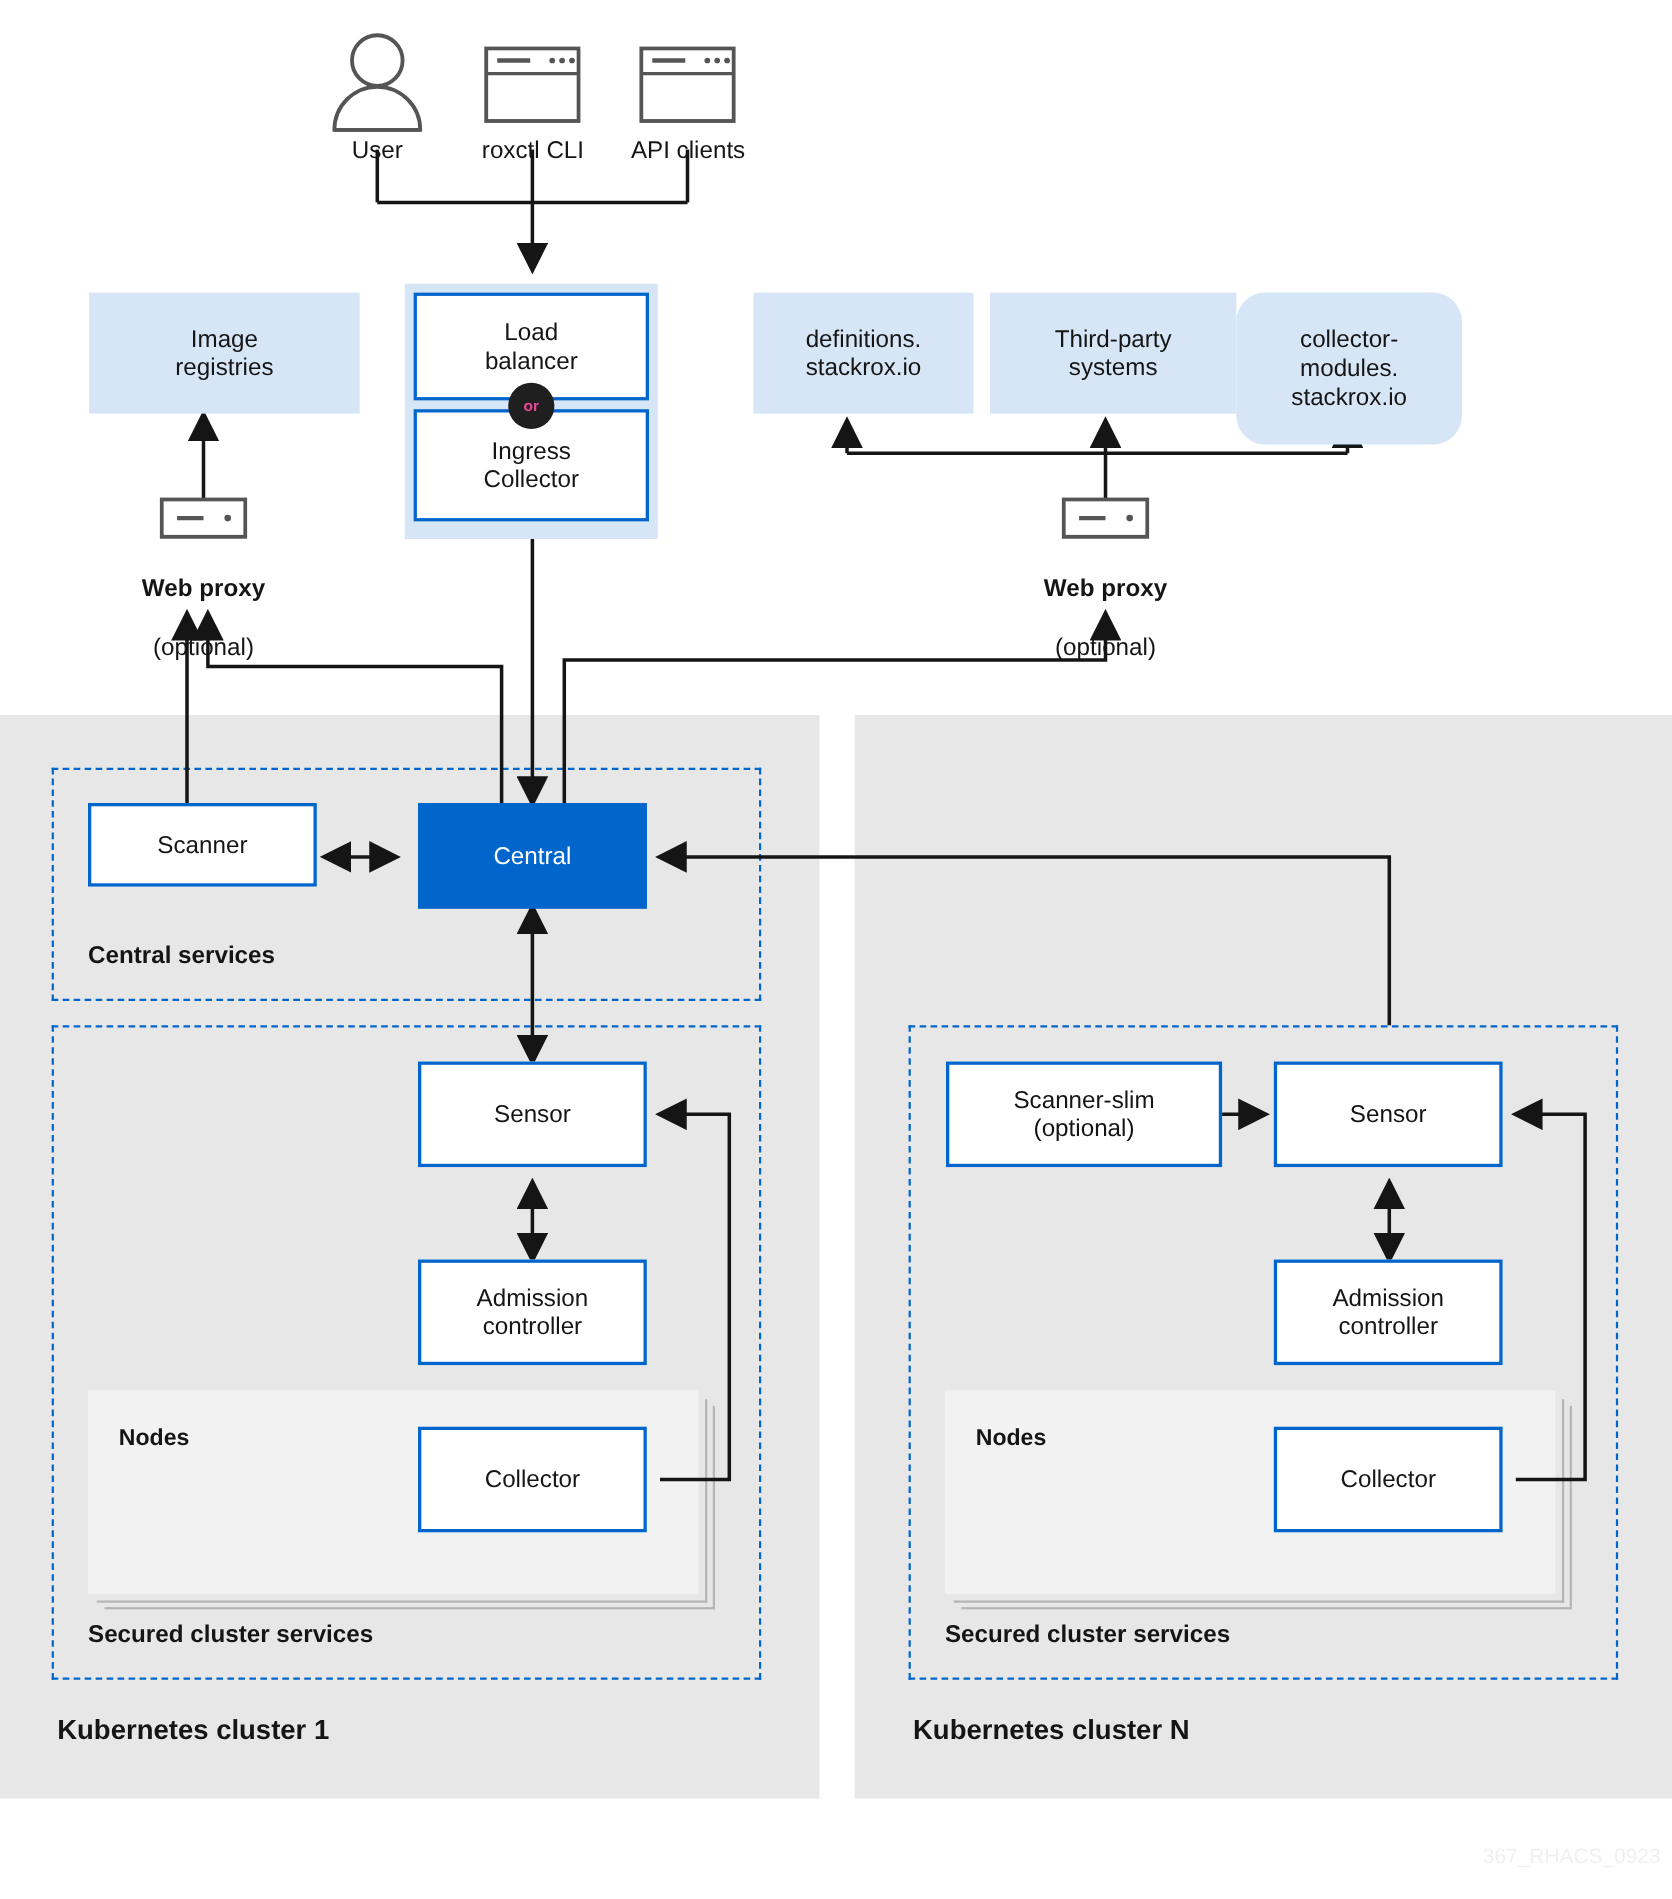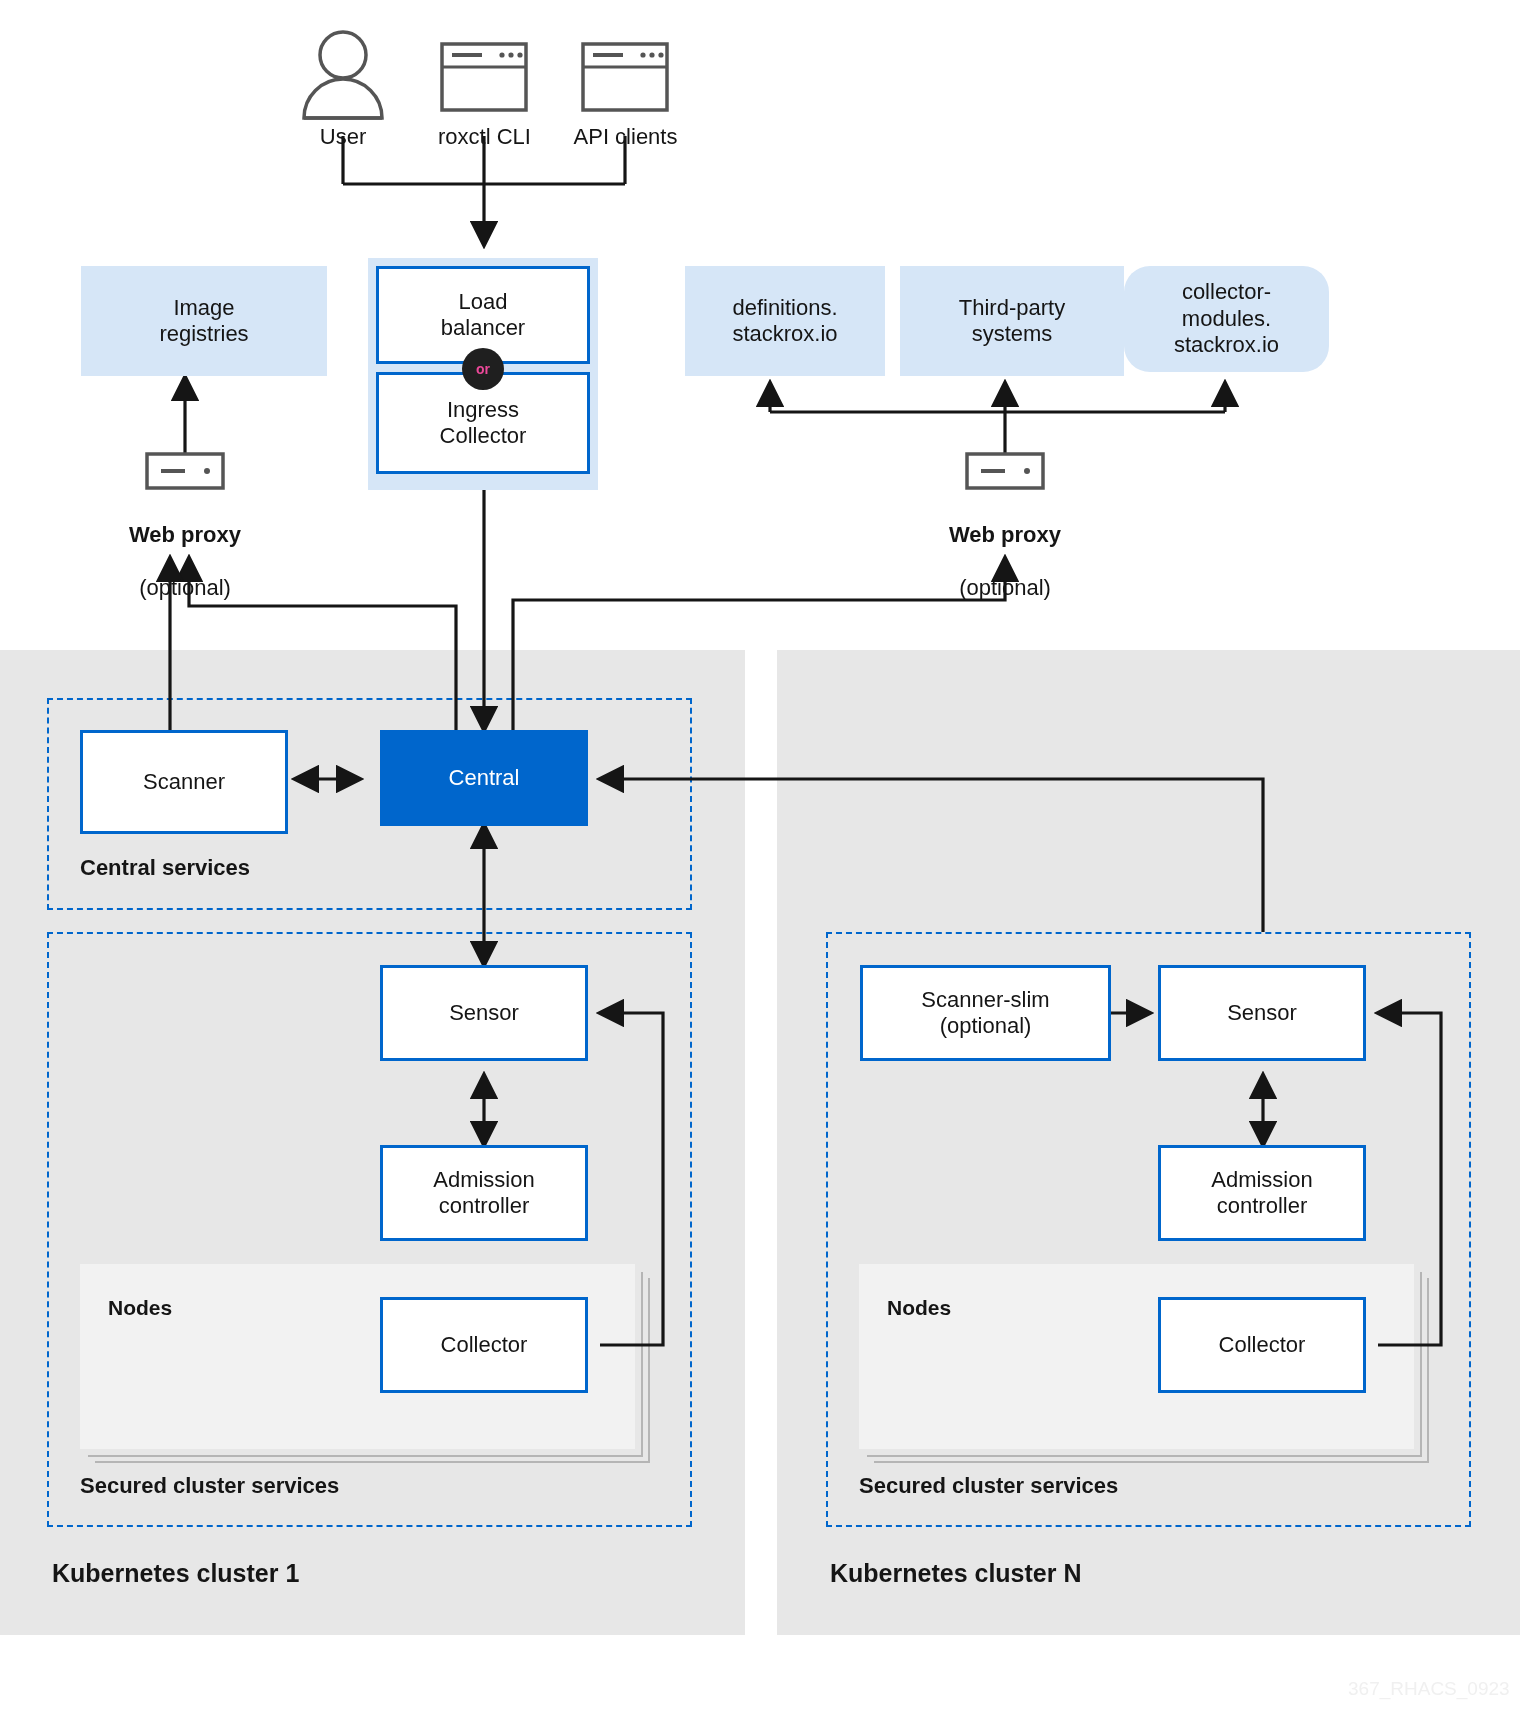--- a/index.html
+++ b/index.html
@@ -266,21 +266,21 @@
   </div>
 
   <div class="node box-lightblue" style="left:685px; top:266px; width:200px; height:110px;">
     <span style="white-space:pre-line;">definitions.
 stackrox.io</span>
   </div>
   <div class="node box-lightblue" style="left:900px; top:266px; width:224px; height:110px;">
     <span style="white-space:pre-line;">Third-party
 systems</span>
   </div>
-  <div class="node box-lightblue" style="left:1124px; top:266px; width:205px; height:106px;border-radius:26px;">
+  <div class="node box-lightblue" style="left:1124px; top:266px; width:205px; height:138px;border-radius:26px;">
     <span style="white-space:pre-line;">collector-
 modules.
 stackrox.io</span>
   </div>
 
   <div class="actor-icon" style="left:145px; top:452px; width:80px; height:38px;">
     <svg width="80" height="38" viewBox="0 0 80 38" xmlns="http://www.w3.org/2000/svg">
       <rect x="2" y="2" width="76" height="34" fill="#ffffff" stroke="#555555" stroke-width="3.5"></rect>
       <line x1="16" y1="19" x2="40" y2="19" stroke="#555555" stroke-width="4"></line>
       <circle cx="62" cy="19" r="3" fill="#555555"></circle>
@@ -296,21 +296,21 @@
       <rect x="2" y="2" width="76" height="34" fill="#ffffff" stroke="#555555" stroke-width="3.5"></rect>
       <line x1="16" y1="19" x2="40" y2="19" stroke="#555555" stroke-width="4"></line>
       <circle cx="62" cy="19" r="3" fill="#555555"></circle>
     </svg>
   </div>
   <div class="icon-label" style="left:910px; top:495px; width:190px;">
     <span class="sub" style="font-weight:bold;">Web proxy</span>
     <span class="sub">(optional)</span>
   </div>
 
-  <div class="node box-blue-outline" style="left:80px; top:730px; width:208px; height:104px;">
+  <div class="node box-blue-outline" style="left:80px; top:730px; width:208px; height:76px;">
     <span>Scanner</span>
   </div>
   <div class="node box-blue-fill" style="left:380px; top:730px; width:208px; height:96px;">
     <span>Central</span>
   </div>
   <div class="zone-label" style="left:80px; top:855px;">Central services</div>
 
   <div class="node box-blue-outline" style="left:380px; top:965px; width:208px; height:96px;">
     <span>Sensor</span>
   </div>

